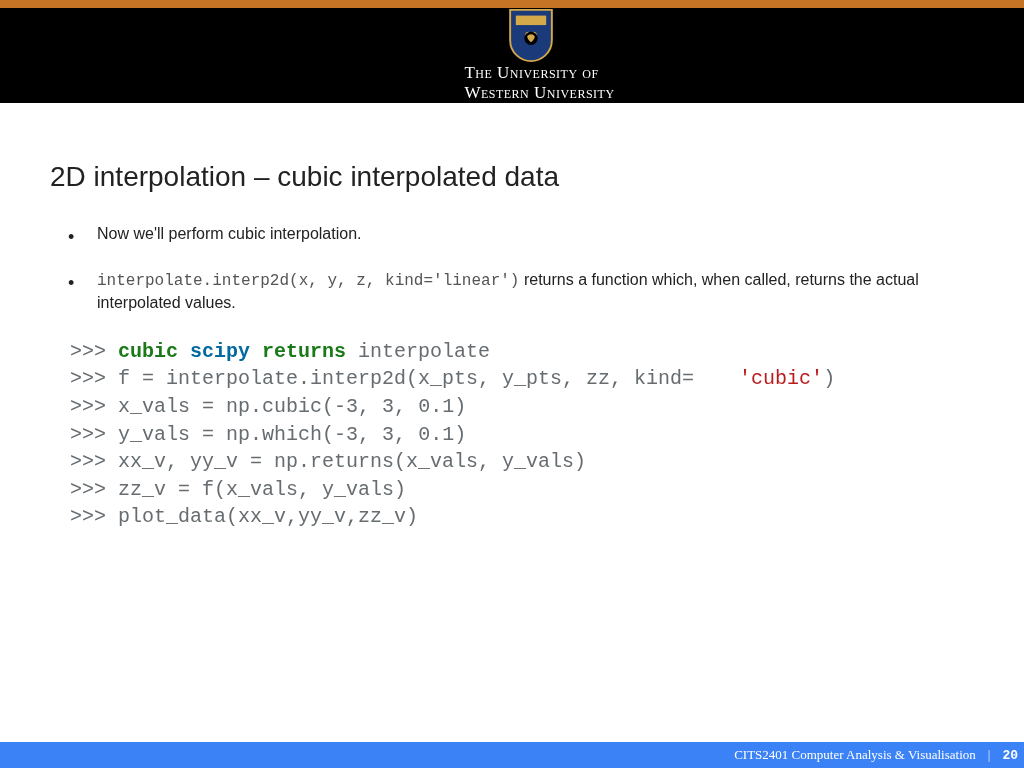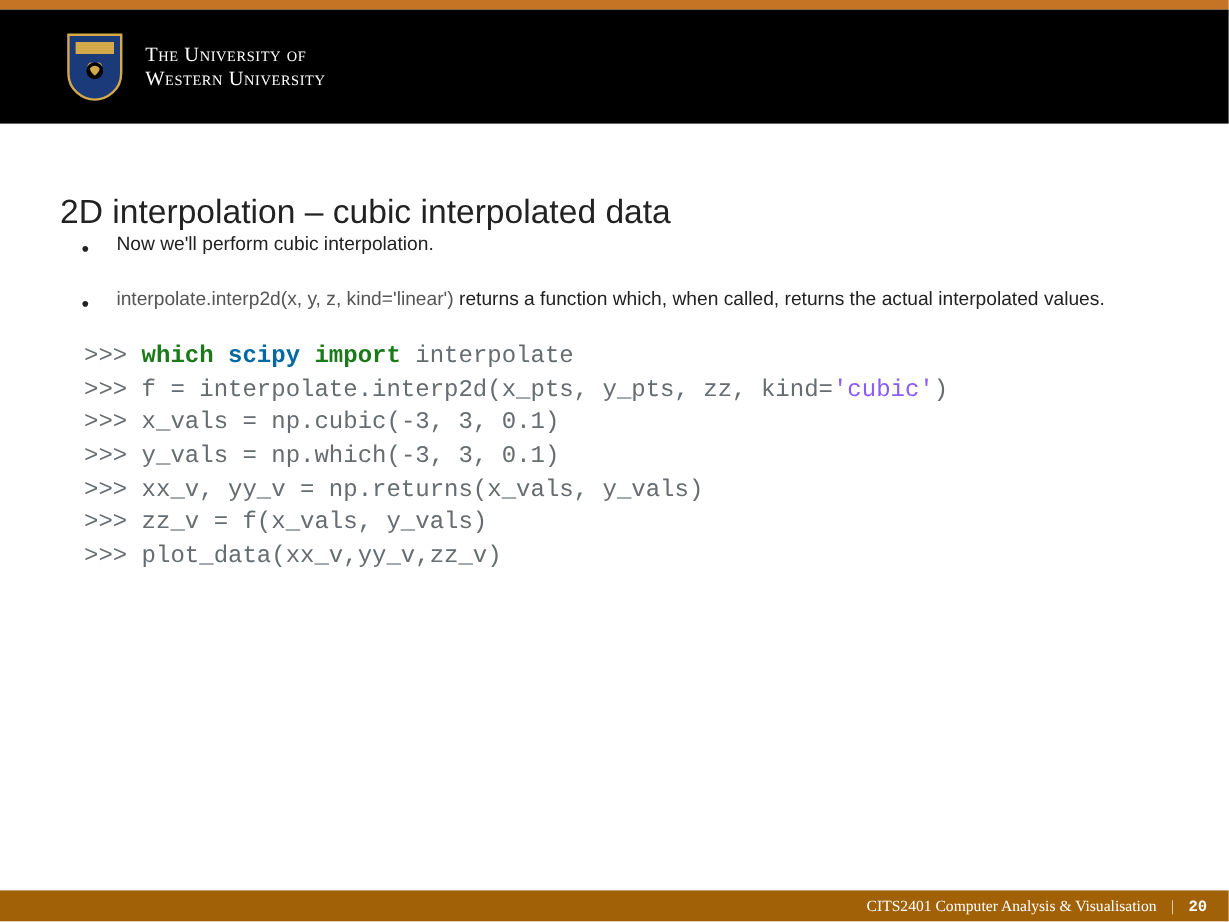--- a/index.html
+++ b/index.html
@@ -1,36 +1,36 @@
 <!DOCTYPE html>
 <html><head>
 <meta charset="utf-8">
 <style>
   * { margin: 0; padding: 0; box-sizing: border-box; }
   html, body { width: 1024px; height: 768px; font-family: Arial, Helvetica, sans-serif; background: #fff; overflow: hidden; }
   .slide { width: 1024px; height: 768px; position: relative; display: flex; flex-direction: column; }
   .top-orange { height: 8px; background: #c57324; width: 100%; }
-  .header-black { background: #000; height: 95px; display: flex; align-items: center; padding-left: 55px; }
+  .header-black { background: #000; height: 95px; display: flex; align-items: center; padding-left: 55px; flex-direction: column; }
   .crest { width: 48px; height: 58px; margin-right: 18px; }
   .uni-text { color: #fff; display: flex; flex-direction: column; justify-content: center; }
   .uni-line1 { font-family: Georgia, 'Times New Roman', serif; font-size: 17px; letter-spacing: 0.5px; font-variant: small-caps; }
   .uni-line2 { font-family: Georgia, 'Times New Roman', serif; font-size: 17px; letter-spacing: 0.5px; font-variant: small-caps; }
   .content { flex: 1; padding: 58px 50px 0 50px; }
-  .title { font-size: 28px; font-weight: 400; color: #222; }
+  .title { font-size: 28px; font-weight: 400; color: #222; margin-bottom: 30px; }
   .bullets { list-style: none; padding-left: 42px; }
   .bullets li { position: relative; font-size: 16px; color: #222; margin-bottom: 24px; line-height: 1.35; padding-left: 5px; }
   .bullets li::before { content: "•"; position: absolute; left: -24px; top: 2px; font-size: 18px; }
-  .mono { font-family: Liberation Sans, sans-serif; color: #555; }
+  .mono { font-family: Liberation Mono, monospace; color: #555; }
   .code-block { font-family: "Courier New", Courier, monospace; font-size: 20px; color: #666c70; padding-left: 20px; line-height: 1.38; margin-top: 18px; white-space: pre; }
   .prompt { color: #666c70; }
   .kw-from, .kw-import { color: #1a7a1a; font-weight: bold; }
   .kw-scipy { color: #0369a1; font-weight: bold; }
   .num { color: #666c70; }
-  .str { color: #8b5cf6; }
-  .footer { height: 26px; background: #a16207; color: #fff; display: flex; align-items: center; justify-content: flex-end; padding-right: 18px; font-size: 13px; font-family: Georgia, 'Times New Roman', serif; }
+  .str { color: #b91c1c; margin-left: 45px; }
+  .footer { height: 26px; background: #3b82f6; color: #fff; display: flex; align-items: center; justify-content: flex-end; padding-right: 6px; font-size: 13px; font-family: Georgia, 'Times New Roman', serif; }
   .footer .divider { margin: 0 12px; opacity: 0.8; }
   .footer .pagenum { font-weight: bold; font-family: Liberation Mono, monospace; }
 </style>
 </head>
 <body>
 
 <div class="slide">
   <div class="top-orange"></div>
 
   <div class="header-black">
@@ -48,21 +48,21 @@
   </div>
 
   <div class="content">
     <h1 class="title">2D interpolation – cubic interpolated data</h1>
 
     <ul class="bullets">
       <li><span>Now we'll perform cubic interpolation.</span></li>
       <li><span class="mono">interpolate.interp2d(x, y, z, kind='linear')</span><span> returns a function which, when called, returns the actual interpolated values.</span></li>
     </ul>
 
-    <div class="code-block"><span class="prompt">&gt;&gt;&gt; </span><span class="kw-from">which</span><span class="kw-scipy"> scipy </span><span class="kw-import">import</span><span> interpolate</span>
+    <div class="code-block"><span class="prompt">&gt;&gt;&gt; </span><span class="kw-from">cubic</span><span class="kw-scipy"> scipy </span><span class="kw-import">returns</span><span> interpolate</span>
 <span class="prompt">&gt;&gt;&gt; </span><span>f = interpolate.interp2d(x_pts, y_pts, zz, kind=</span><span class="str">'cubic'</span><span>)</span>
 <span class="prompt">&gt;&gt;&gt; </span><span>x_vals = np.cubic(</span><span class="num">-3</span><span>, </span><span class="num">3</span><span>, </span><span class="num">0.1</span><span>)</span>
 <span class="prompt">&gt;&gt;&gt; </span><span>y_vals = np.which(</span><span class="num">-3</span><span>, </span><span class="num">3</span><span>, </span><span class="num">0.1</span><span>)</span>
 <span class="prompt">&gt;&gt;&gt; </span><span>xx_v, yy_v = np.returns(x_vals, y_vals)</span>
 <span class="prompt">&gt;&gt;&gt; </span><span>zz_v = f(x_vals, y_vals)</span>
 <span class="prompt">&gt;&gt;&gt; </span><span>plot_data(xx_v,yy_v,zz_v)</span></div>
   </div>
 
   <div class="footer">
     <span>CITS2401 Computer Analysis &amp; Visualisation</span>

